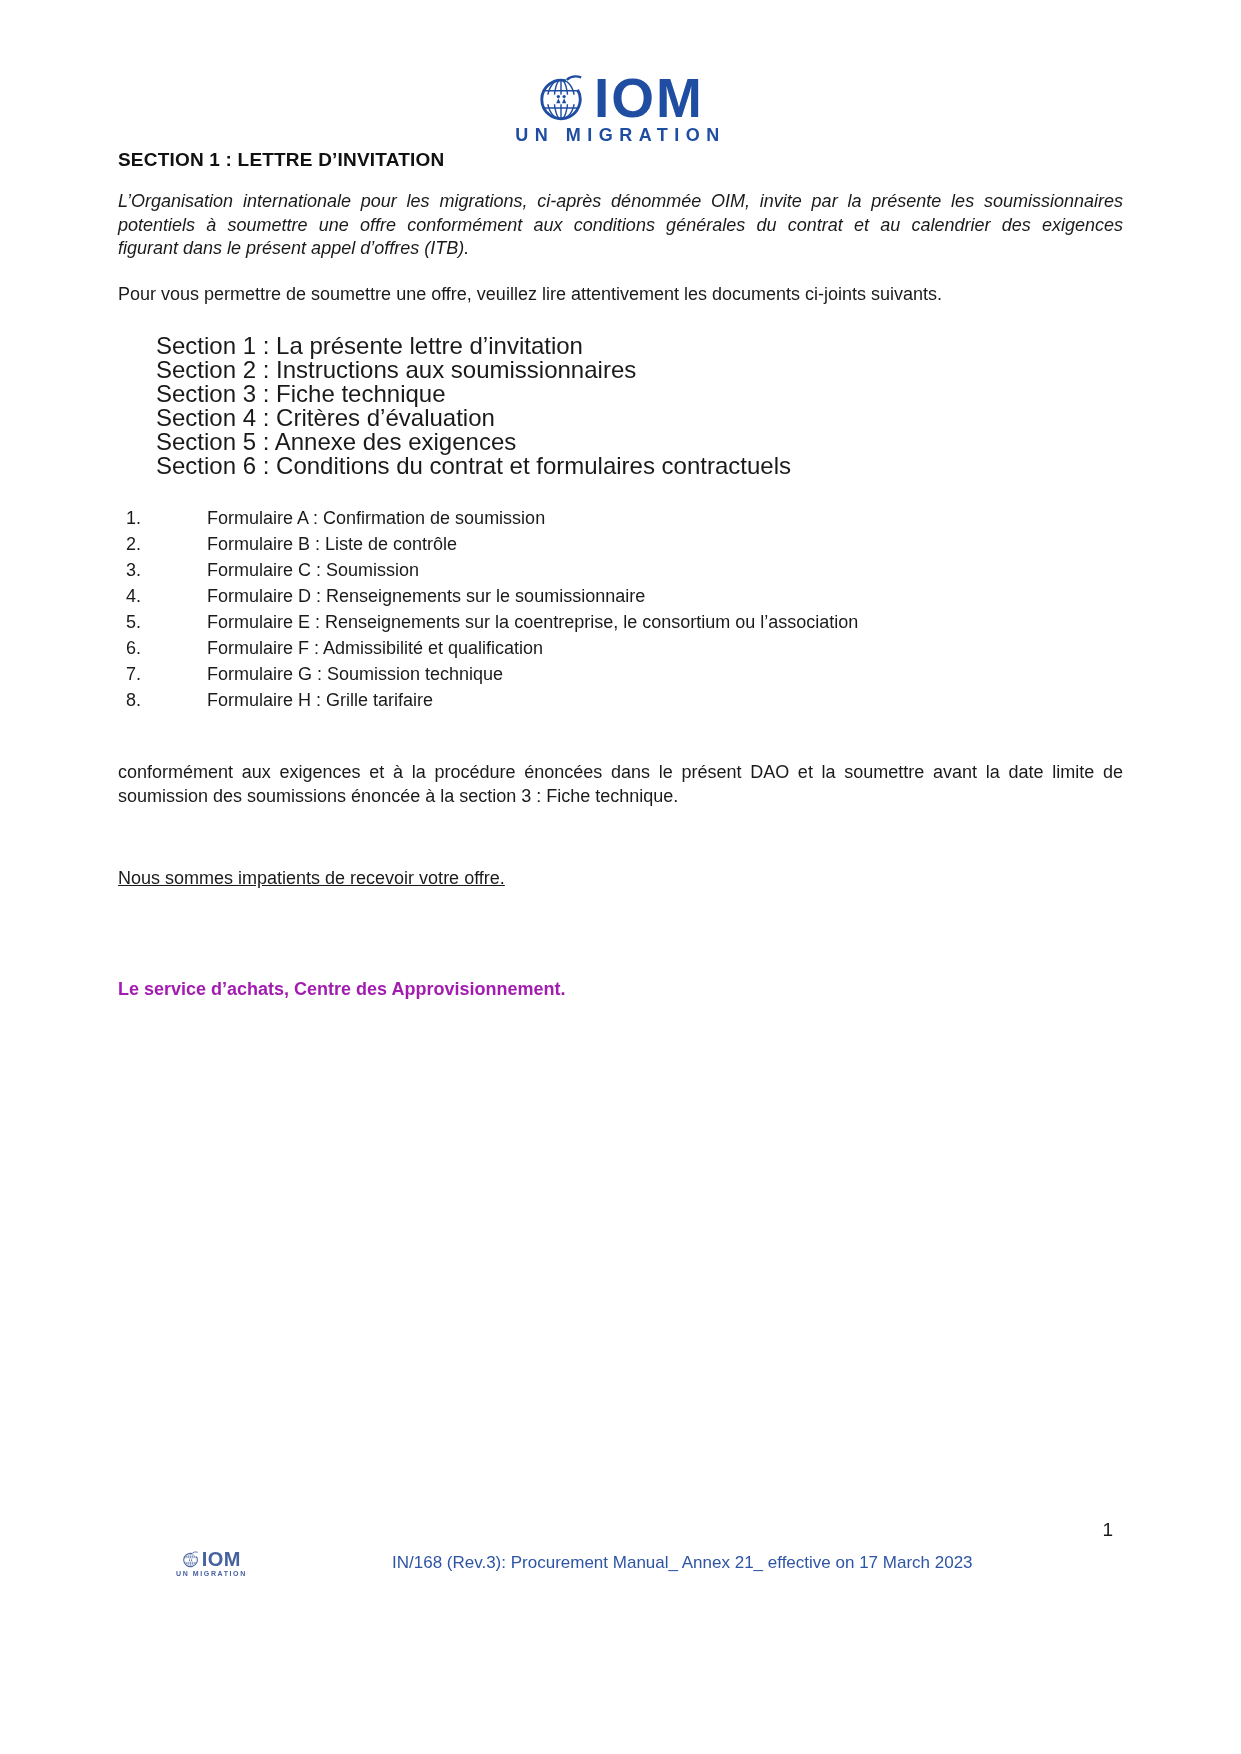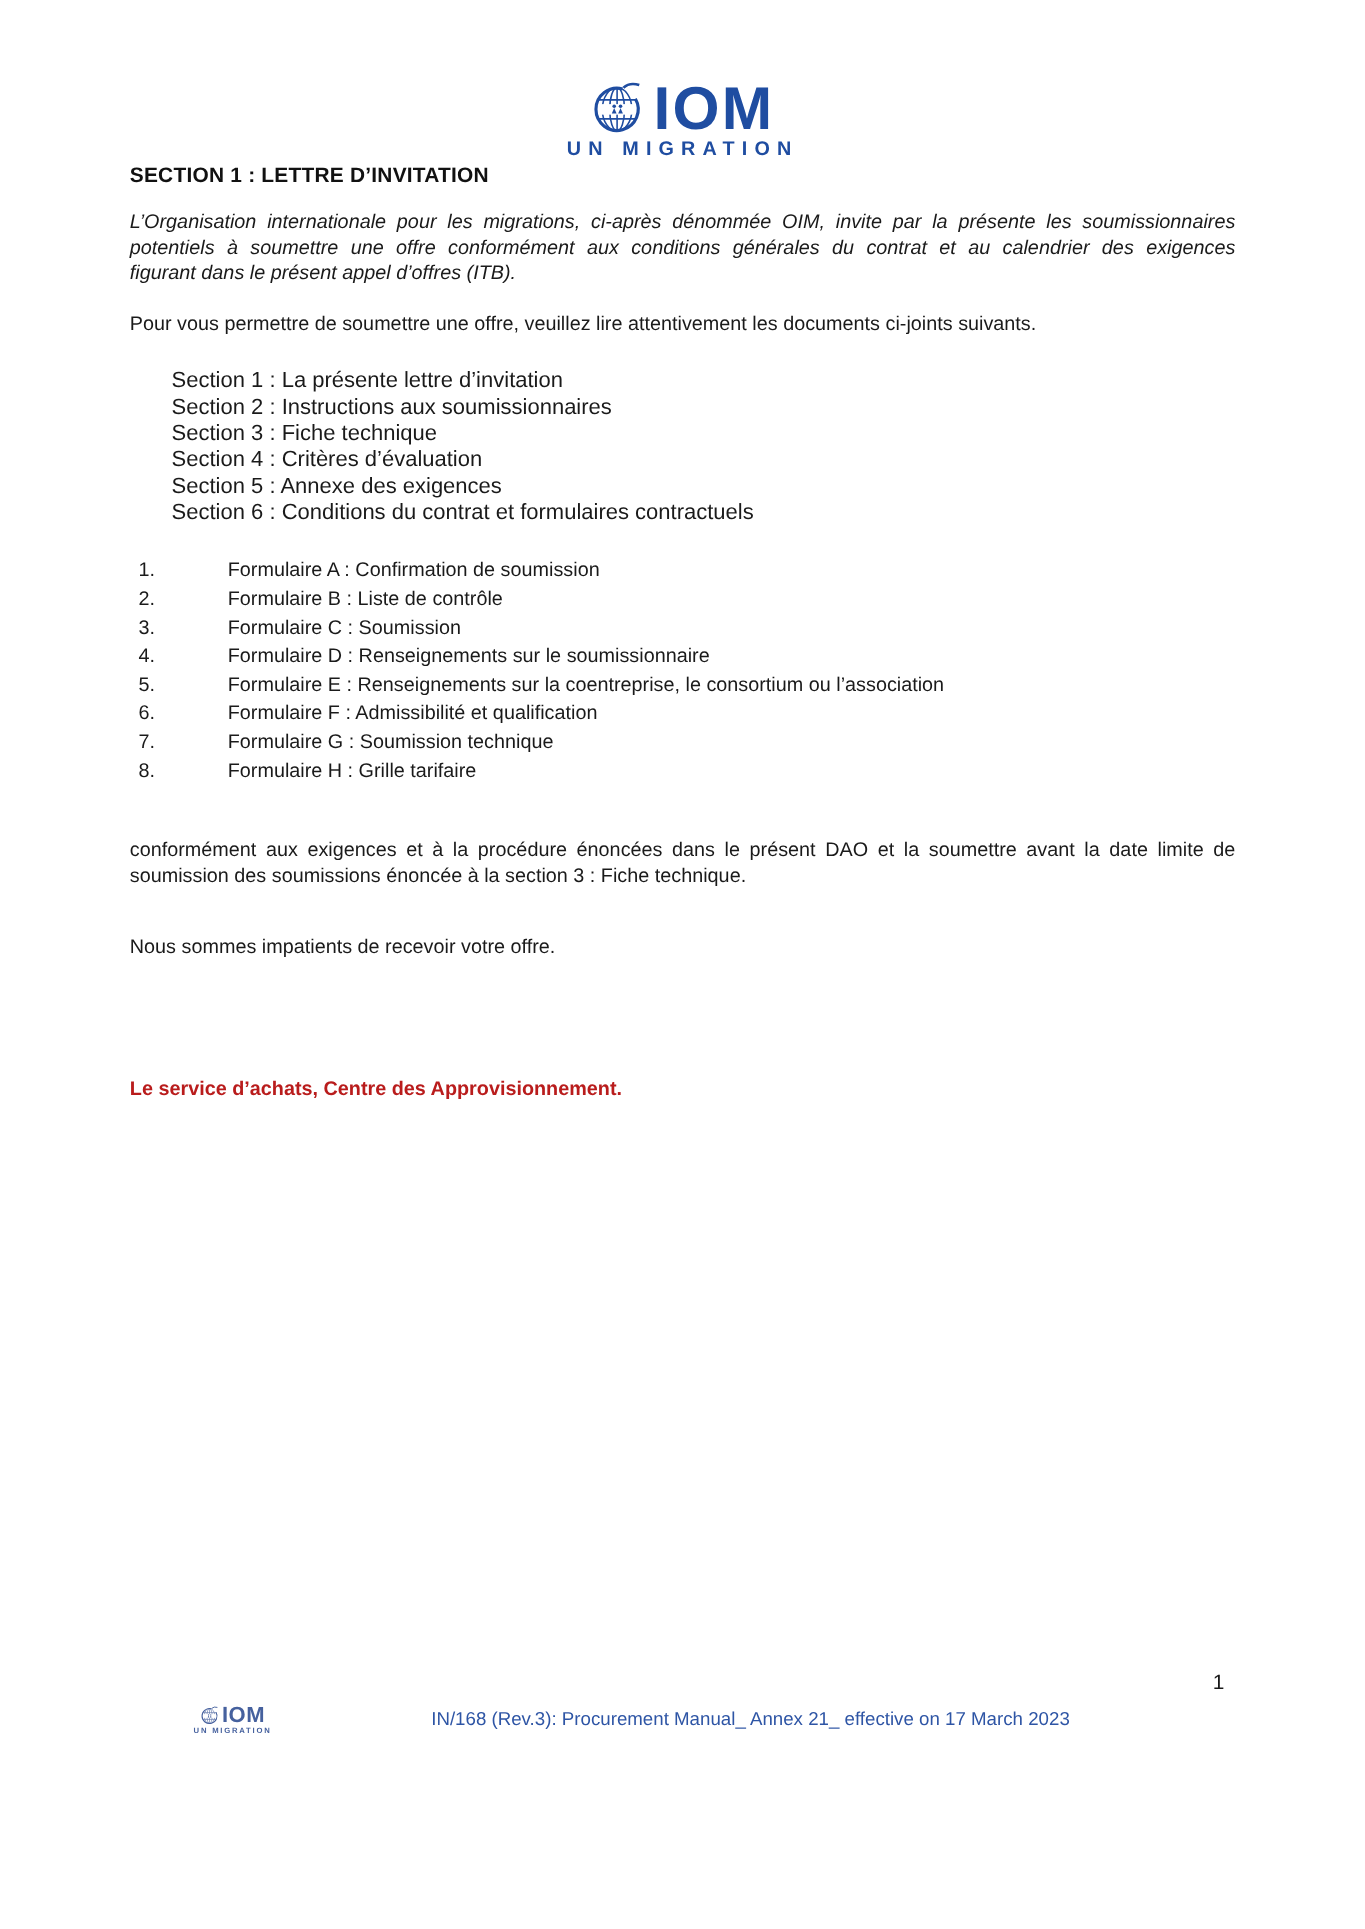--- a/index.html
+++ b/index.html
@@ -31,27 +31,27 @@
     color: var(--blue); letter-spacing: 6.5px;
   }
 
   
   .doc-title { top: 149px; left: 118px; font-size: 19px; font-weight: bold; letter-spacing: 0.2px; color: #111; }
 
   .para { left: 118px; width: 1005px; font-size: 18px; line-height: 23.5px; }
   .p-intro { top: 190px; font-style: italic; }
   .p-instruction { top: 283px; }
   .p-submission { top: 761px; }
-  .p-closing { top: 849px; }
-  .p-signoff { top: 978px; font-weight: bold; color: #b91c1c; }
+  .p-closing { top: 867px; text-decoration: underline; }
+  .p-signoff { top: 978px; font-weight: bold; color: #a21caf; }
 
   .jpara > div { text-align: justify; text-align-last: justify; }
   .jpara > div:last-child { text-align-last: auto; }
 
-  .sections-list { top: 334px; left: 156px; font-size: 20px; line-height: 24px; }
+  .sections-list { top: 334px; left: 156px; font-size: 24px; line-height: 24px; }
   .forms-list { top: 505px; left: 126px; font-size: 18px; line-height: 26px; }
   .form-item { display: flex; }
   .form-num { width: 81px; flex: 0 0 81px; }
 
   
   .page-number { top: 1519px; right: 128px; font-size: 19px; color: #1a1a1a; }
   .footer-note { top: 1553px; left: 392px; font-size: 17px; color: var(--footer-blue); }
   .footer-logo { top: 1551px; left: 176px; display: flex; flex-direction: column; align-items: center; }
   .footer-logo .logo-row { gap: 3px; }
   .footer-logo .logo-globe { width: 17px; height: 17px; }

